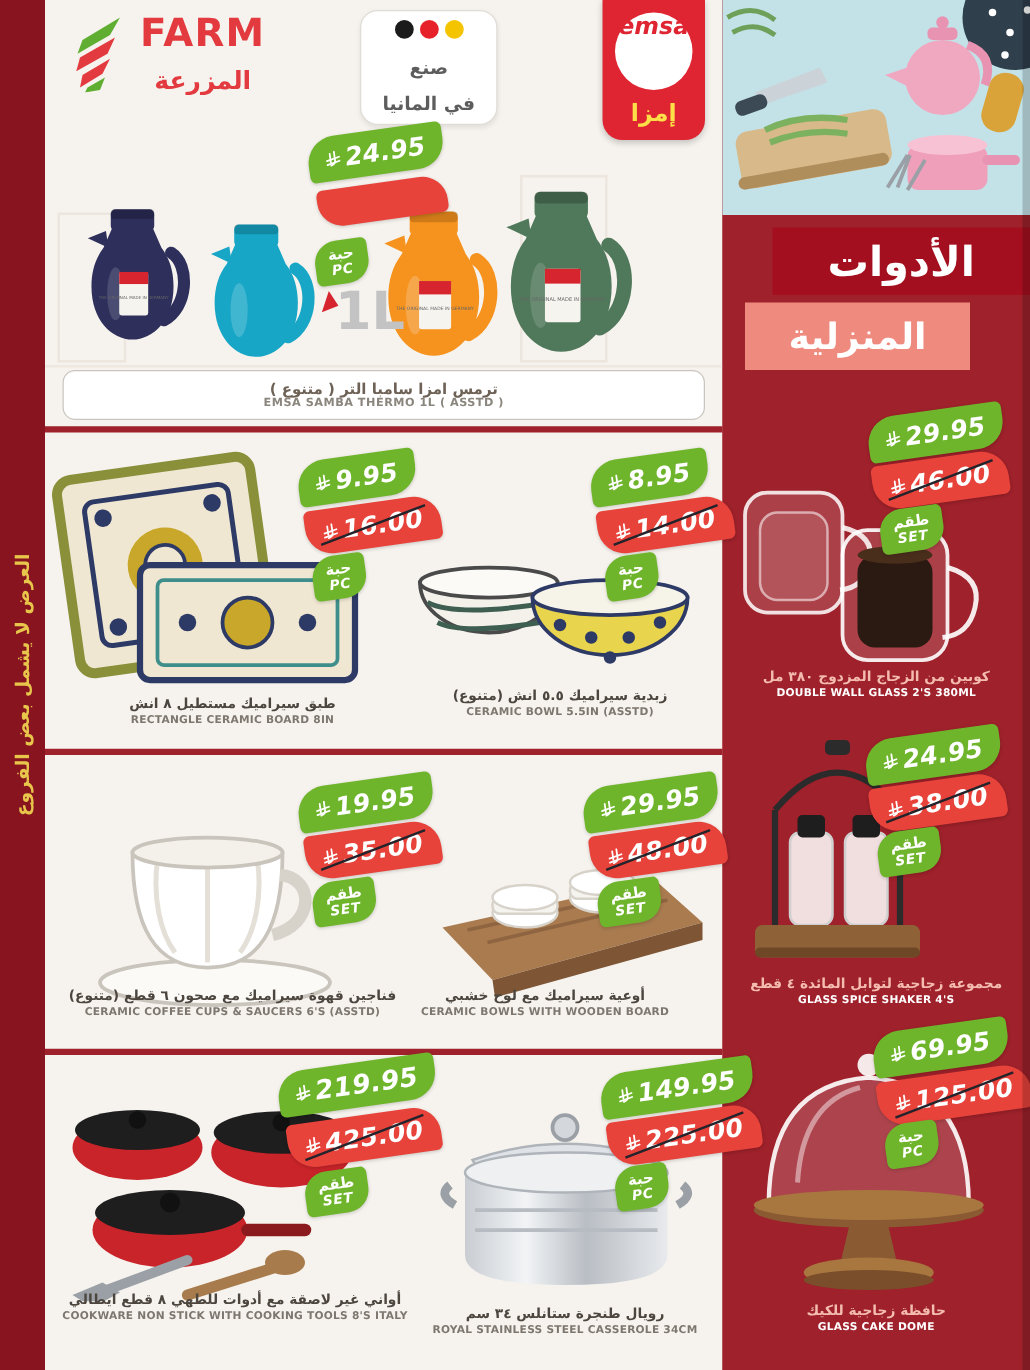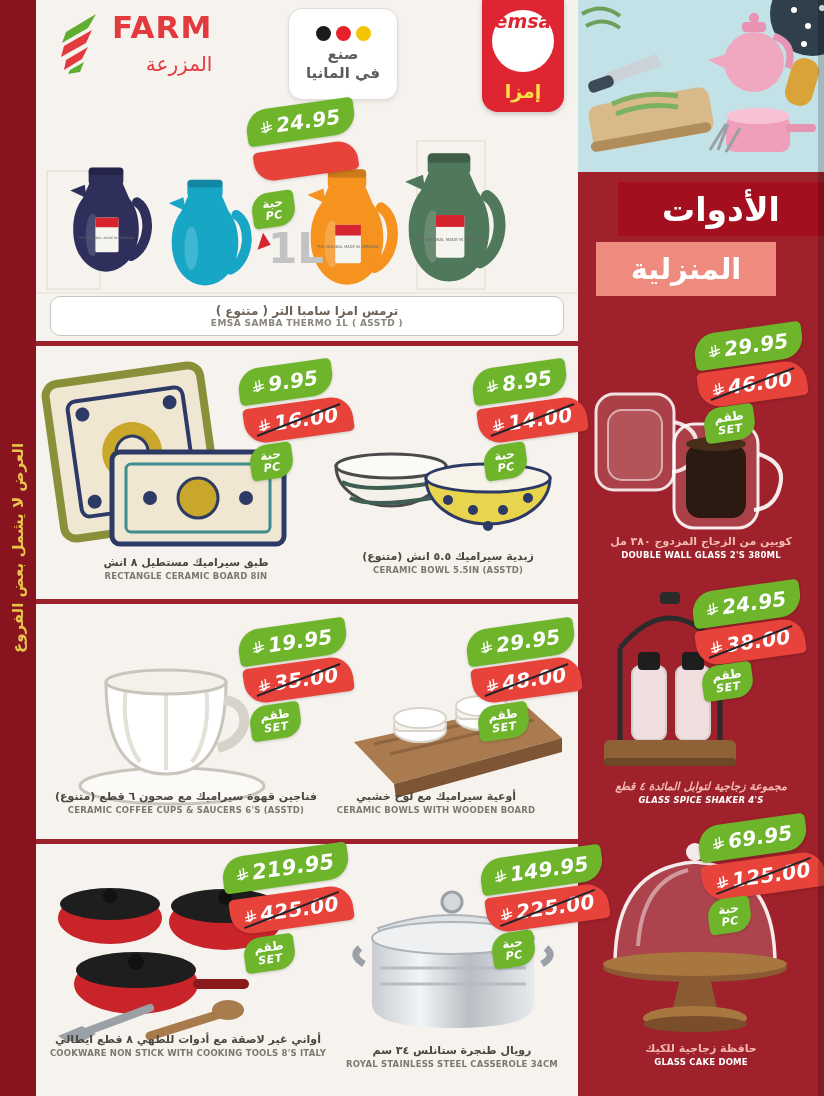--- a/index.html
+++ b/index.html
@@ -17,25 +17,25 @@
   .divider { position:absolute; left:0; width:542px; height:5px; background:#9E212B; }
 
   
   .sk { position:absolute; border:2px solid #E7DED6; opacity:.6; }
   .sk-line { position:absolute; border-top:2px solid #EBE2DA; opacity:.7; }
 
   
   .farm-logo { position:absolute; left:22px; top:12px; display:flex; gap:8px; align-items:center; }
   .farm-text { display:flex; flex-direction:column; line-height:1; }
   .farm-en { color:#E23A3F; font-weight:bold; font-size:31px; letter-spacing:1px; }
-  .farm-ar { color:#E23A3F; font-weight:normal; font-size:20px; text-align:right; margin-top:11px; }
+  .farm-ar { color:#E23A3F; font-weight:bold; font-size:20px; text-align:center; margin-top:11px; }
 
   .made-badge { position:absolute; left:252px; top:8px; width:110px; height:92px; background:#fff;
                 border:1px solid #E0DCD6; border-radius:14px; box-shadow:0 2px 4px rgba(0,0,0,.08);
-                display:flex; flex-direction:column; align-items:center; justify-content:center; gap:2px; }
+                display:flex; flex-direction:column; align-items:center; justify-content:center; gap:12px; }
   .dots { display:flex; gap:5px; margin-bottom:3px; }
   .dot { width:15px; height:15px; border-radius:50%; }
   .dot.black{ background:#1B1B1B; } .dot.red{ background:#E62129; } .dot.yellow{ background:#F5C400; }
   .made-line { color:#5D5D5D; font-size:15px; font-weight:bold; line-height:1.15; }
 
   .emsa-badge { position:absolute; left:446px; top:0; width:82px; height:112px; background:#E02532;
                 border-radius:0 0 16px 16px; display:flex; flex-direction:column; align-items:center;
                 padding-top:10px; gap:8px; box-shadow:0 2px 5px rgba(0,0,0,.2); }
   .emsa-circle { width:62px; height:62px; border-radius:50%; background:#fff; display:flex;
                  align-items:flex-start; justify-content:center; }
@@ -543,21 +543,21 @@
           <path d="M6.5 3.5V15"></path>
           <path d="M1.5 12.5L18.5 9"></path>
           <path d="M1.5 18L18.5 14.5"></path>
         </svg>
       <span class="num">38.00</span>
     </div>
     <div class="unit" style="left:124px; top:664px;">
       <span class="ar">طقم</span>
       <span class="en">SET</span>
     </div>
-    <div class="pname" style="left:0; top:780px; width:246px;font-style:italic;">
+    <div class="pname" style="left:0; top:780px; width:246px;">
       <span class="ar">مجموعة زجاجية لتوابل المائدة ٤ قطع</span>
       <span class="en">GLASS SPICE SHAKER 4'S</span>
     </div>
 
     <svg class="illus" style="left:2px; top:836px;" width="230" height="205" viewBox="0 0 230 205">
       <circle cx="115" cy="16" r="9" fill="rgba(255,255,255,.9)"></circle>
       <path d="M35 128 q0 -96 80 -102 q80 6 80 102 z" fill="rgba(255,255,255,.16)" stroke="rgba(255,255,255,.9)" stroke-width="3.5"></path>
       <path d="M58 110 q4 -64 50 -76" fill="none" stroke="rgba(255,255,255,.45)" stroke-width="4"></path>
       <ellipse cx="115" cy="132" rx="92" ry="14" fill="#8A5A33"></ellipse>
       <ellipse cx="115" cy="128" rx="92" ry="12" fill="#A8763F"></ellipse>

